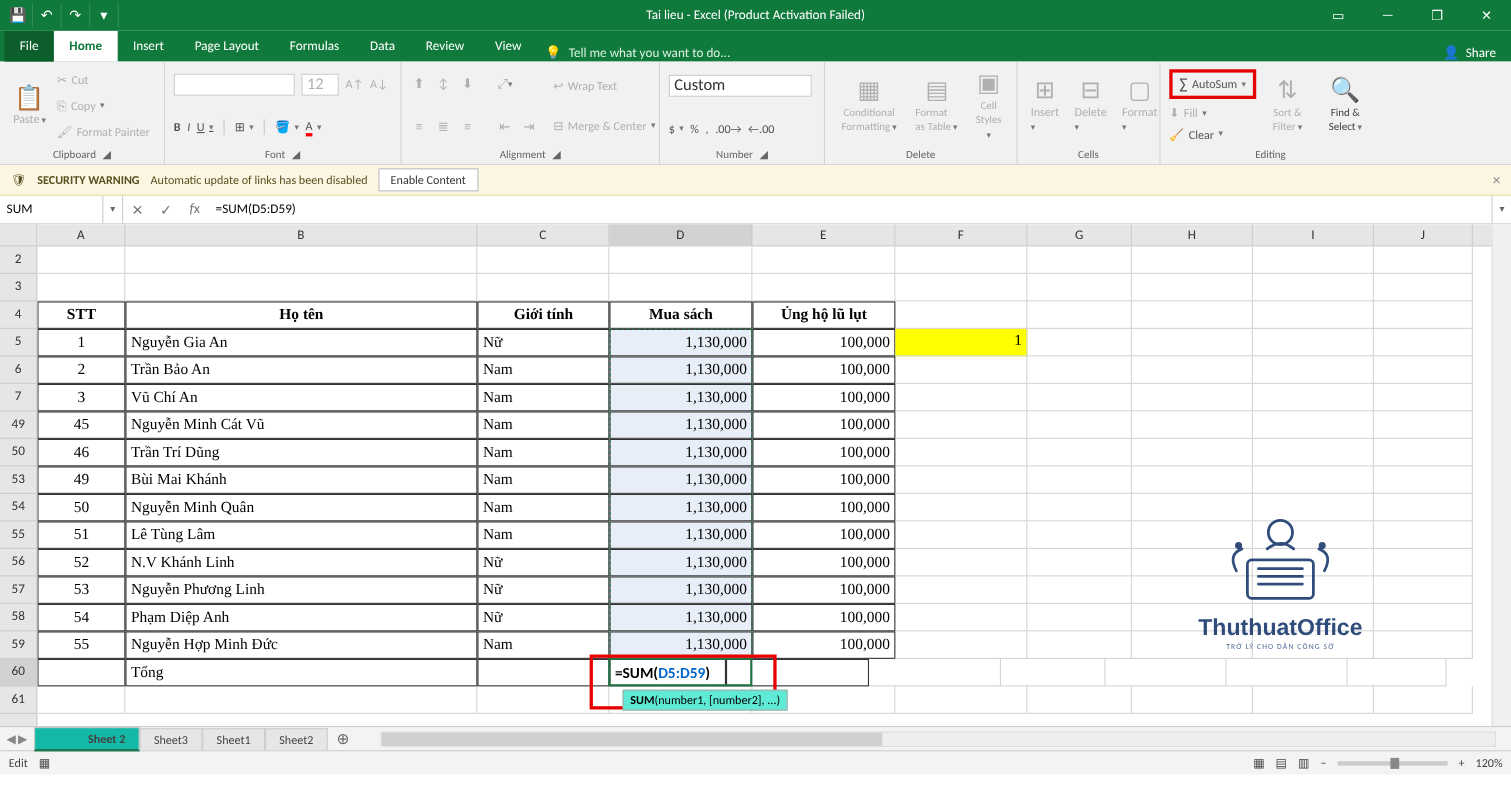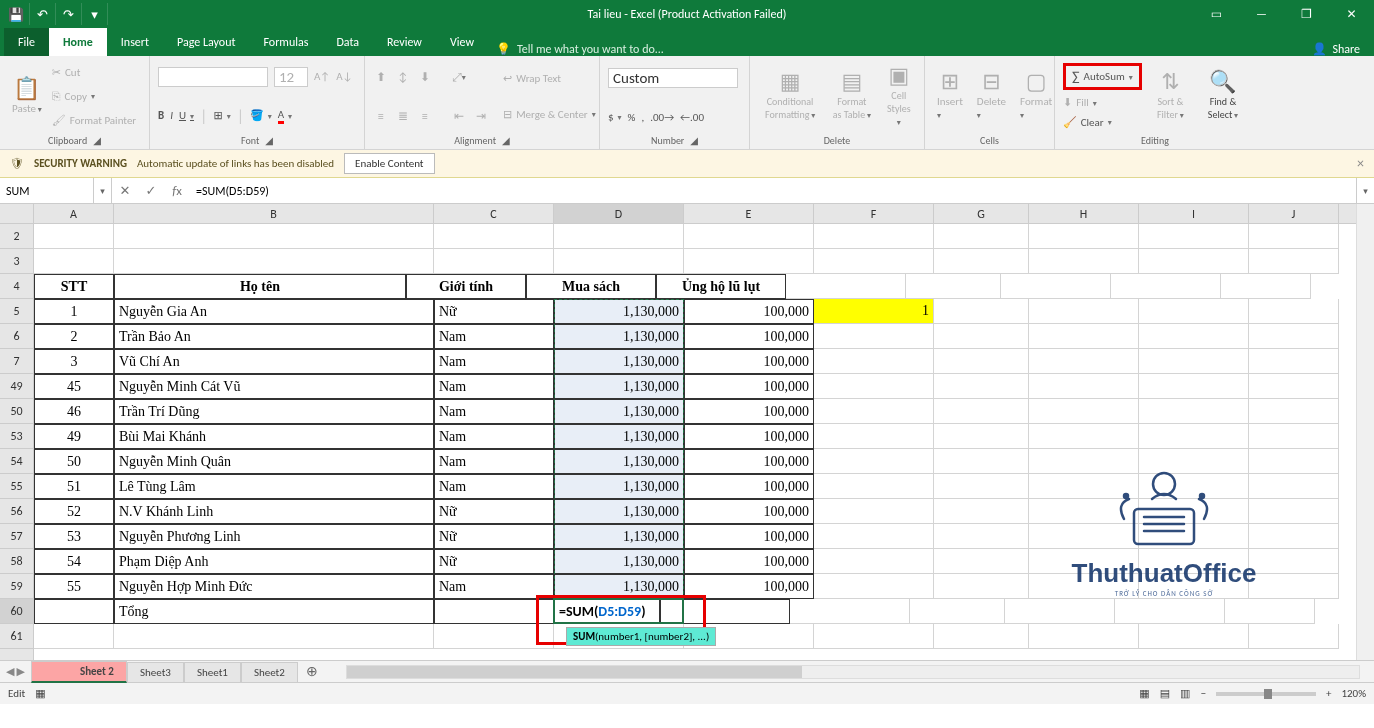--- a/index.html
+++ b/index.html
@@ -77,34 +77,34 @@
 
 .active-overlay { position: absolute; border: 2px solid #217346; pointer-events: none; z-index: 5; }
 .marquee { border: 1px dashed #217346; position: absolute; z-index: 4; pointer-events: none; }
 .sum-red { position: absolute; border: 3px solid #e60000; z-index: 6; pointer-events: none; }
 .tooltip-sum { position: absolute; background: #5eead4; border: 1px solid #aaa; font-size: 11px; padding: 2px 6px; font-family: Calibri; z-index: 7; }
 
 
 .sheet-bar { height: 22px; border-top: 1px solid #ccc; background: #f3f3f3; display: flex; align-items: center; font-size: 11px; }
 .sheet-nav { display: flex; padding: 0 6px; gap: 2px; color: #888; }
 .sheet-tab { padding: 3px 12px; border: 1px solid #ccc; border-bottom: none; background: #e6e6e6; color: #444; cursor: pointer; }
-.sheet-tab.active { background: #fca5a5; border-bottom: 2px solid #217346; font-weight: 600; padding-left: 48px; }
+.sheet-tab.active { background: #14b8a6; border-bottom: 2px solid #217346; font-weight: 600; padding-left: 48px; }
 .sheet-add { padding: 0 8px; color: #666; font-size: 14px; }
 .hscroll { flex: 1; margin: 0 14px 0 20px; height: 14px; background: #eee; border: 1px solid #ddd; position: relative; }
 .hscroll-thumb { position: absolute; left: 0; top: 0; bottom: 0; width: 45%; background: #cfcfcf; }
 
 
 .status-bar { height: 22px; background: #f3f3f3; border-top: 1px solid #ccc; display: flex; align-items: center; font-size: 11px; color: #444; padding: 0 8px; gap: 10px; }
 .status-bar .right { margin-left: auto; display: flex; align-items: center; gap: 10px; }
 .zoom-slider { width: 100px; height: 4px; background: #ccc; position: relative; }
 .zoom-slider::after { content: ""; position: absolute; left: 48px; top: -3px; width: 8px; height: 10px; background: #888; }
 
 .watermark { position: absolute; right: 100px; top: 260px; width: 220px; text-align: center; color: #1a3a6e; z-index: 2; pointer-events: none; opacity: .9; }
 .watermark svg { width: 120px; }
-.watermark-text { font-weight: 700; font-size: 26px; font-family: Arial; }
+.watermark-text { font-weight: 700; font-size: 21px; font-family: Arial; }
 .watermark-sub { font-size: 7px; letter-spacing: 1px; color: #3a5a8e; }
 </style>
 </head>
 <body>
 
 <div class="title-bar">
   <div class="qat">
     <span class="qicon">💾</span>
     <span class="qicon">↶</span>
     <span class="qicon">↷</span>
@@ -247,21 +247,21 @@
   </div>
 
   <div class="group" style="width:175px">
     <div class="group-body">
       <div class="big-btn disabled">
           <span class="bicon">▦</span>
           <span class="dd" style="font-size:10px;text-align:center">Conditional Formatting</span>
         </div>
       <div class="big-btn disabled">
           <span class="bicon">▤</span>
-          <span class="dd" style="font-size:10px;text-align:center">Format as Table</span>
+          <span class="dd" style="font-size:10px;">Format as Table</span>
         </div>
       <div class="big-btn disabled">
           <span class="bicon">▣</span>
           <span class="dd" style="font-size:10px;text-align:center">Cell Styles</span>
         </div>
     </div>
     <div class="group-label">Delete</div>
   </div>
 
   <div class="group" style="width:130px">
@@ -385,21 +385,21 @@
         <div class="cell " style="width: 130px;"></div>
         <div class="cell " style="width: 130px;"></div>
         <div class="cell " style="width: 120px;"></div>
         <div class="cell " style="width: 95px;"></div>
         <div class="cell " style="width: 110px;"></div>
         <div class="cell " style="width: 110px;"></div>
         <div class="cell " style="width: 90px;"></div>
       </div>
       <div class="crow hdr-row thick-border">
         <div class="cell bA" style="width: 80px;">STT</div>
-        <div class="cell bB" style="width: 292px;">Họ tên</div>
+        <div class="cell bB" style="width: 320px;">Họ tên</div>
         <div class="cell bC" style="width: 120px;">Giới tính</div>
         <div class="cell bD" style="width: 130px;">Mua sách</div>
         <div class="cell bE" style="width: 130px;">Ủng hộ lũ lụt</div>
         <div class="cell " style="width: 120px;"></div>
         <div class="cell " style="width: 95px;"></div>
         <div class="cell " style="width: 110px;"></div>
         <div class="cell " style="width: 110px;"></div>
         <div class="cell " style="width: 90px;"></div>
       </div>
       <div class="crow thick-border">

